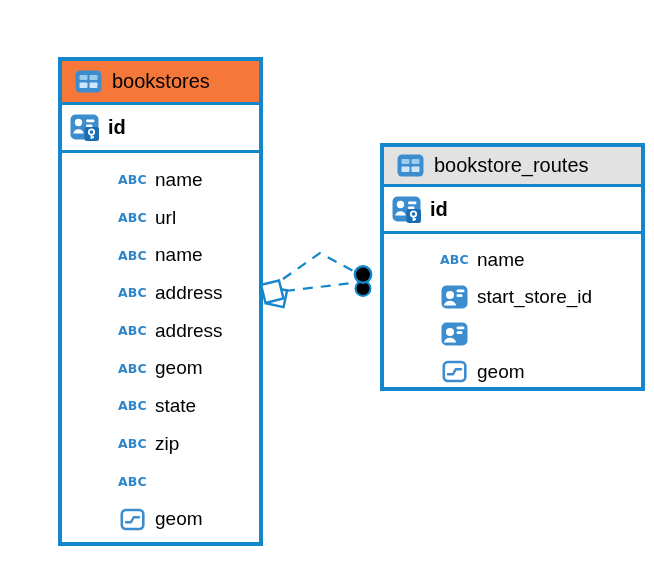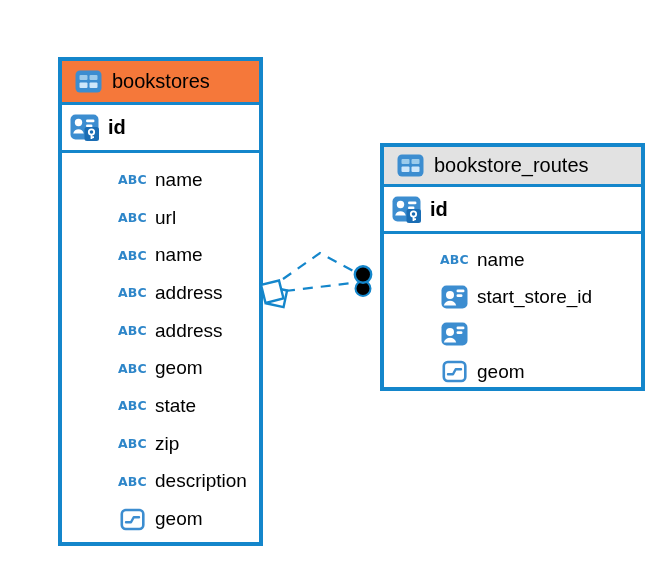--- a/index.html
+++ b/index.html
@@ -139,21 +139,20 @@
       <div class="field-row">
         <span class="icon-slot">
             <span class="abc-icon">ABC</span>
           </span>
         <span class="field-label">zip</span>
       </div>
       <div class="field-row">
         <span class="icon-slot">
             <span class="abc-icon">ABC</span>
           </span>
-        <span class="field-label">description</span>
       </div>
       <div class="field-row">
         <span class="icon-slot">
           <svg width="25" height="23" viewBox="0 0 25 23">
             <rect x="1.8" y="2" width="21.5" height="19" rx="4" fill="#fff" style="stroke:var(--icon-blue)" stroke-width="2.6"></rect>
             <polyline points="6,14.3 11,14.3 13.7,9.3 19,9.3" fill="none" style="stroke:var(--icon-blue)" stroke-width="2.4" stroke-linecap="round" stroke-linejoin="round"></polyline>
           </svg>
         </span>
         <span class="field-label">geom</span>
       </div>

